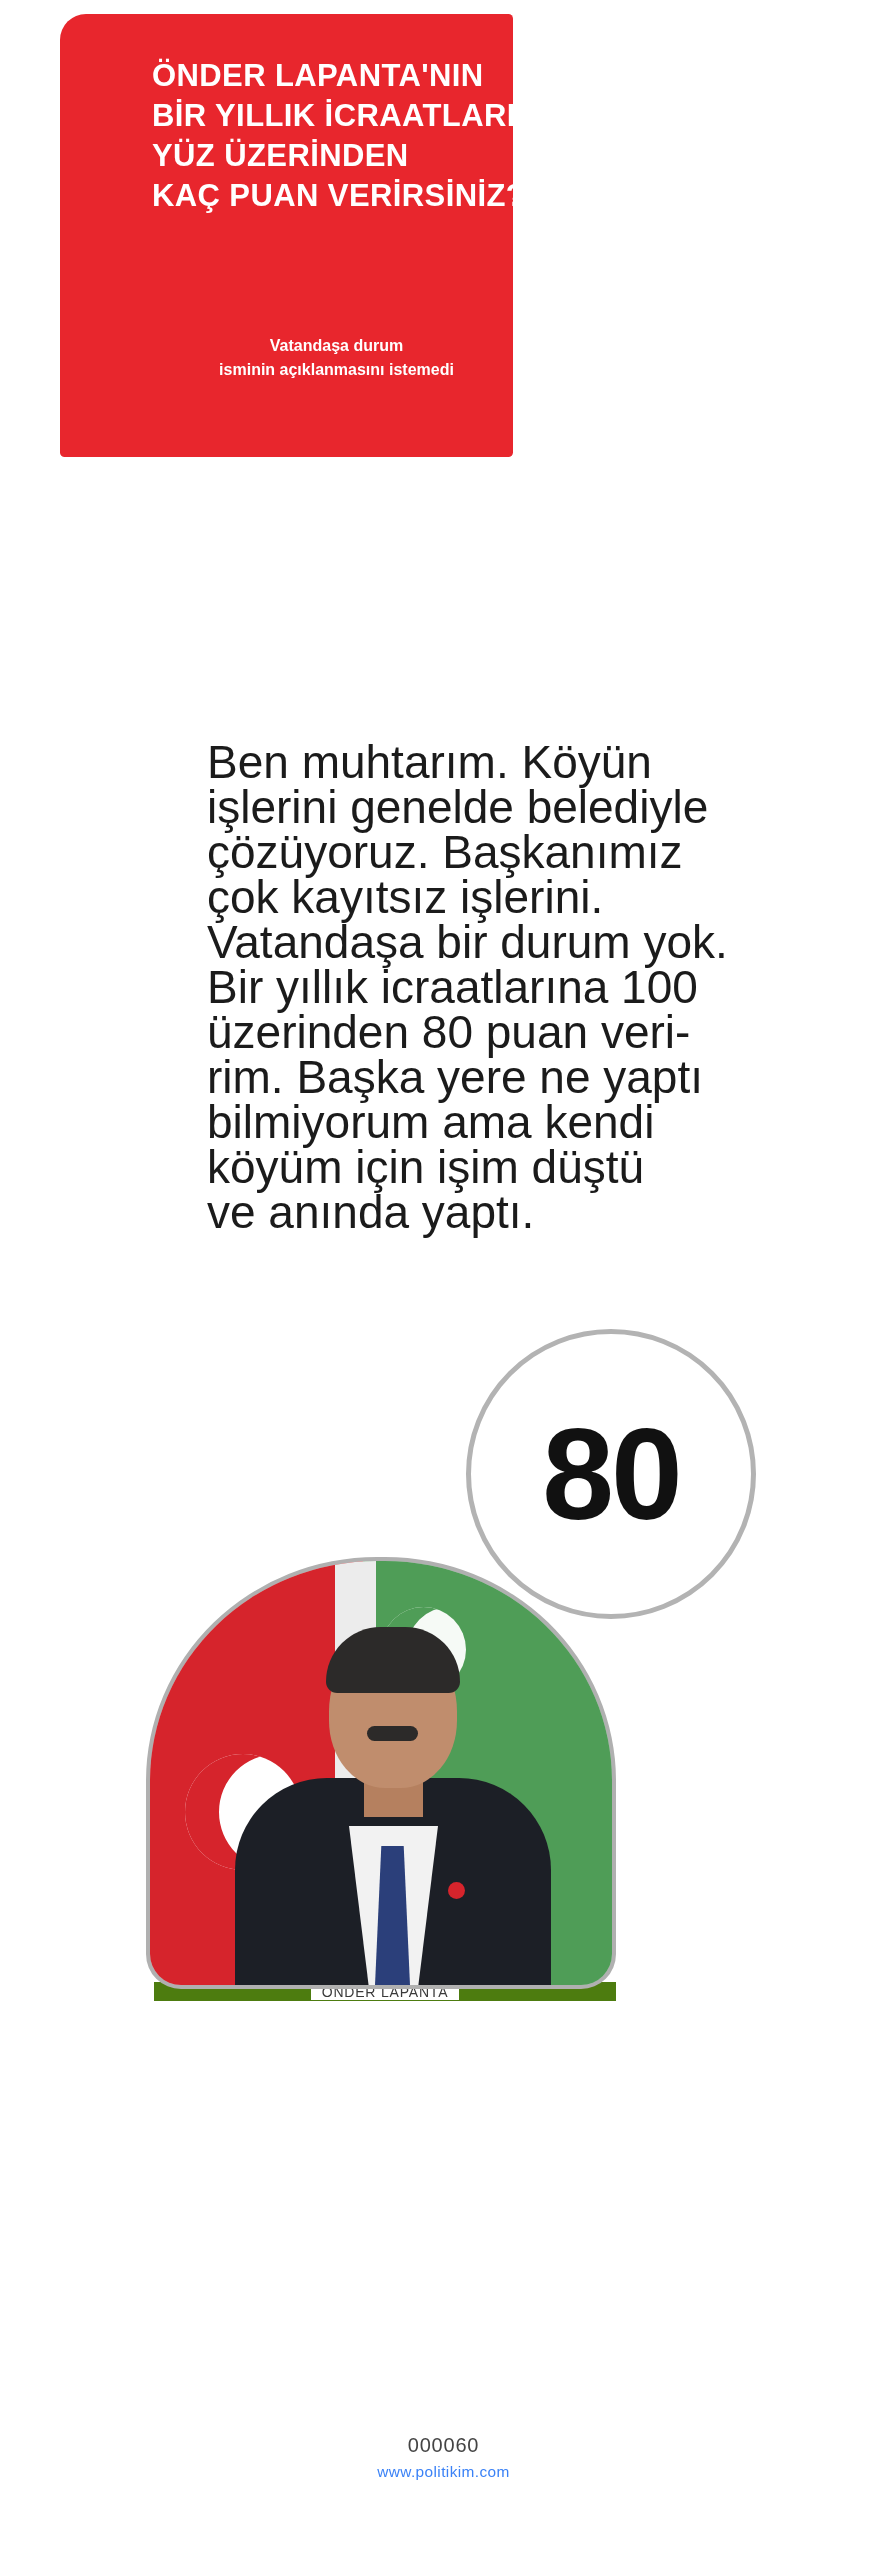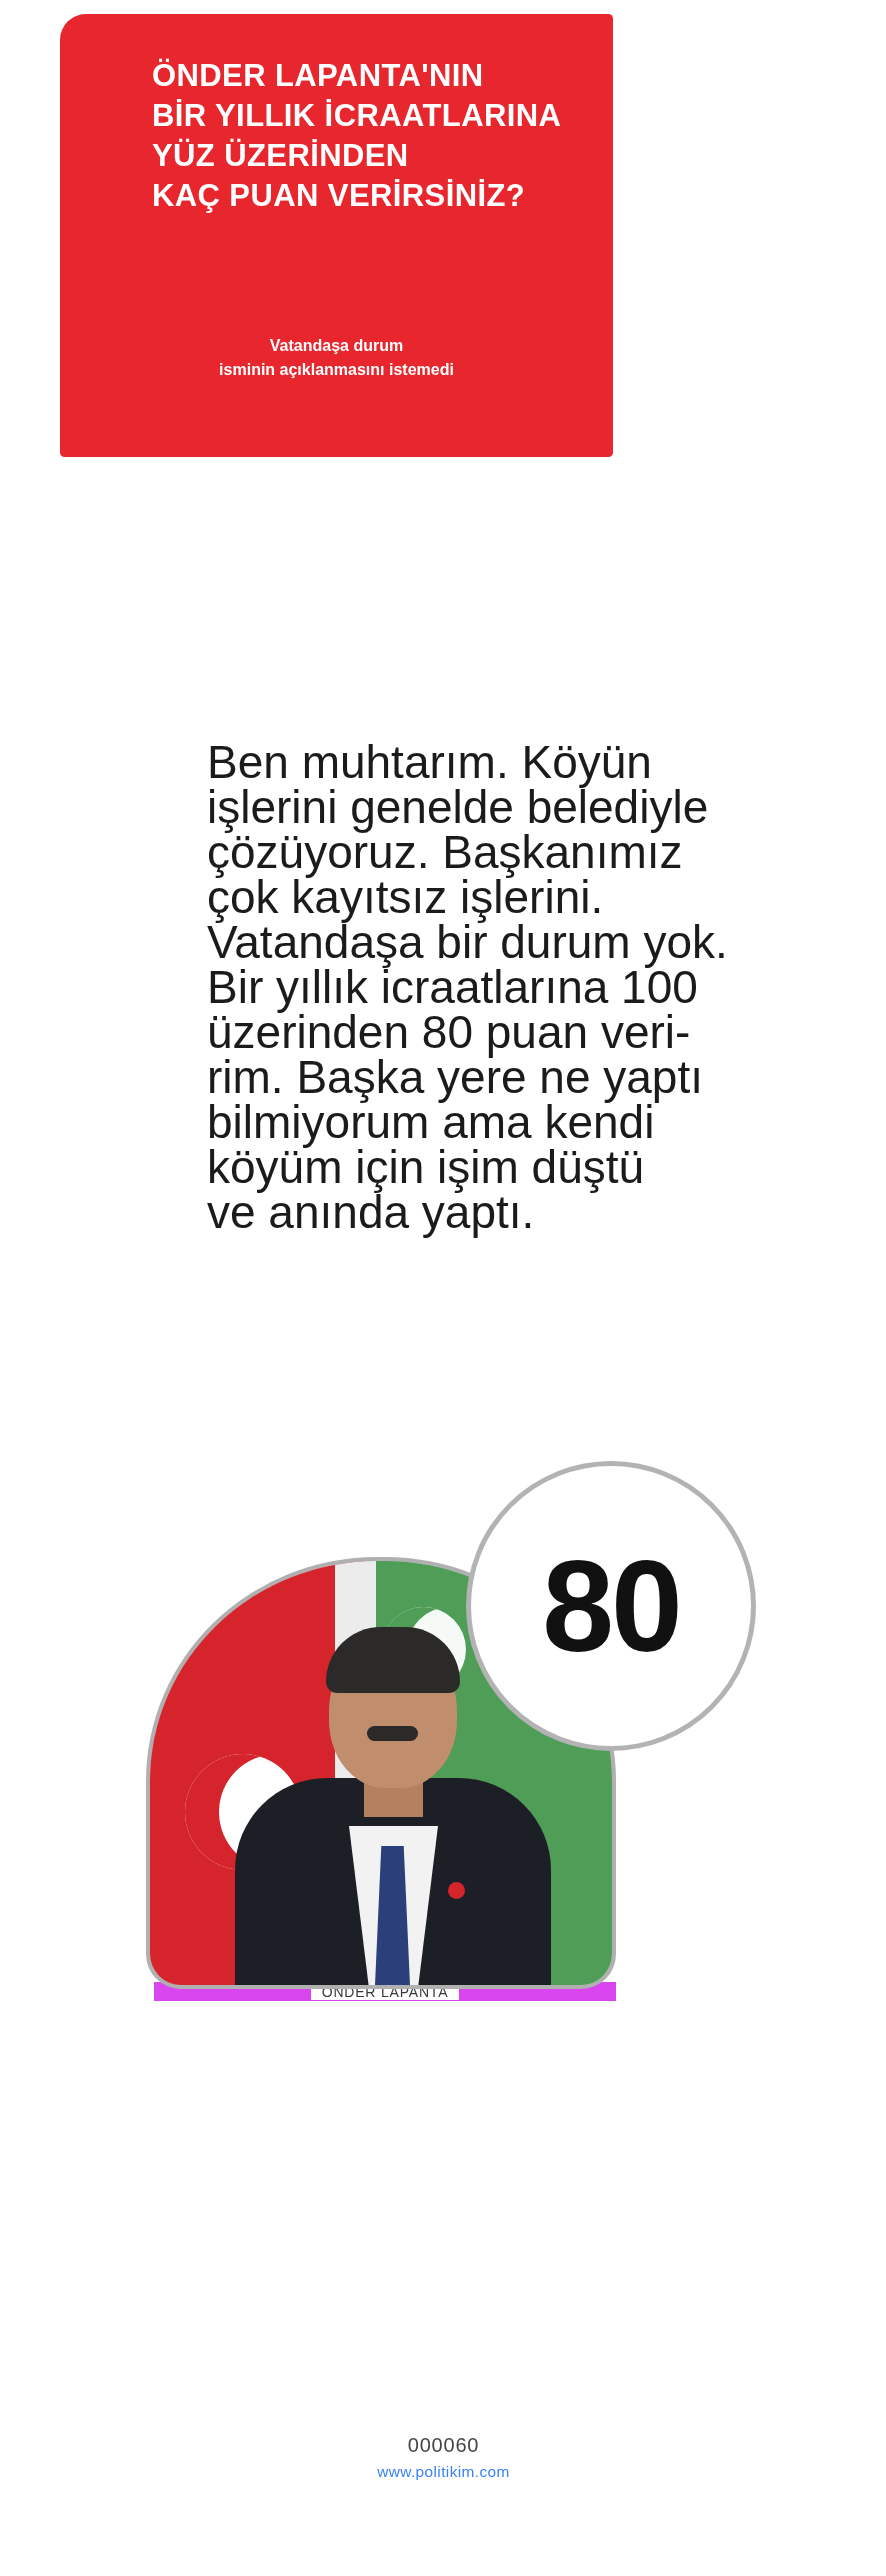--- a/index.html
+++ b/index.html
@@ -36,21 +36,21 @@
     background: #d9d9d9;
   }
   .rule.left  { left: 58px; }
   .rule.right { left: 827px; }
 
   
   #banner {
     position: absolute;
     left: 60px;
     top: 14px;
-    width: 553px;
+    width: 453px;
     height: 443px;
     background: #e8262d;
     border-top-left-radius: 26px;
     border-top-right-radius: 4.6px;
     border-bottom-right-radius: 4.6px;
     border-bottom-left-radius: 4.6px;
   }
   #banner-title {
     position: absolute;
     left: 92px;
@@ -87,21 +87,21 @@
     font-size: 46px;
     line-height: 45px;
     font-family: "Liberation Sans", sans-serif;
   }
   #quote .ln { display: block; white-space: nowrap; }
 
   
   #score-circle {
     position: absolute;
     left: 466px;
-    top: 1461px;
+    top: 1329px;
     width: 290px;
     height: 290px;
     border-radius: 50%;
     background: #ffffff;
     border: 5.4px solid #b3b3b3;
     box-sizing: border-box;
     z-index: 4;
   }
   #score-value {
     position: absolute;
@@ -247,21 +247,21 @@
   }
   #caption-name {
     position: absolute;
     left: 154px;
     top: 1982px;
     width: 462px;
     text-align: center;
     font-size: 14px;
     letter-spacing: 0.8px;
     color: #3a3a3a;
-    background: #d946ef;
+    background: #4d7c0f;
     padding: 1.5px 0;
   }
   #caption-name span {
     background: #ffffff;
     padding: 0 10.8px;
   }
 
   
   #footer {
     position: absolute;

